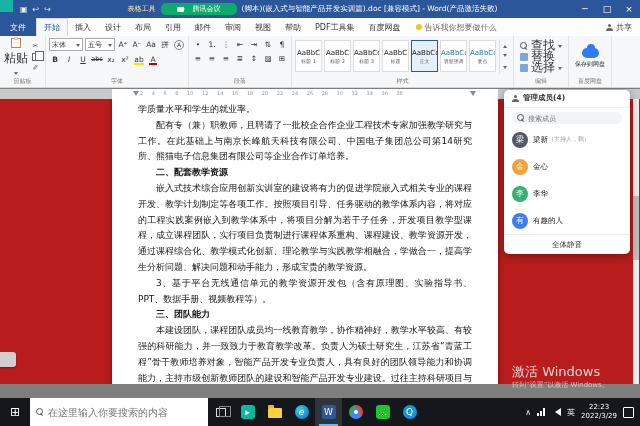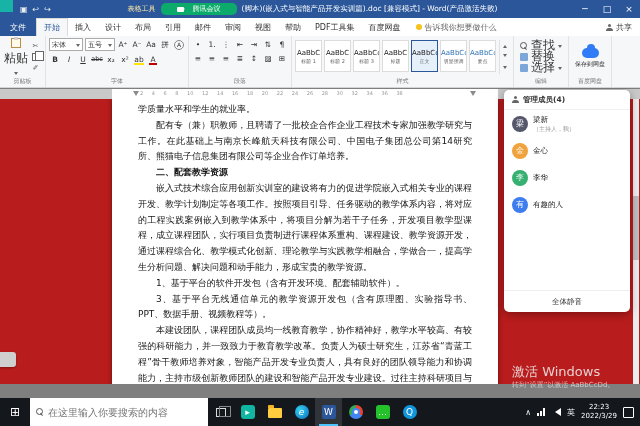--- a/index.html
+++ b/index.html
@@ -91,28 +91,28 @@
   .page{position:absolute;left:112px;top:0;width:386px;height:340px;background:#fff;box-shadow:0 0 5px rgba(0,0,0,.45);padding:3px 26px 0;}
   .page p{font-size:9px;line-height:15.8px;text-align:justify;color:#151515;}
   .p-cont{text-indent:0;}
   .p-body{text-indent:2em;}
   .p-h{text-indent:2em;font-weight:bold;}
   .p-li{text-indent:2em;}
   .vscroll{position:absolute;right:1px;top:0;bottom:0;width:6px;background:#ececec;}
   .vthumb{position:absolute;top:34%;height:64px;left:0;right:0;background:#bdbdbd;}
 
   
-  .mpanel{position:absolute;right:10px;top:90px;width:126px;height:222px;background:#fff;border-radius:5px;box-shadow:0 2px 10px rgba(0,0,0,.35);z-index:20;display:flex;flex-direction:column;}
+  .mpanel{position:absolute;right:10px;top:90px;width:126px;height:164px;background:#fff;border-radius:5px;box-shadow:0 2px 10px rgba(0,0,0,.35);z-index:20;display:flex;flex-direction:column;}
   .mp-head{height:20px;display:flex;align-items:center;gap:4px;padding:0 8px;color:#333;font-weight:bold;font-size:7.5px;border-bottom:1px solid #f0f0f0;}
   .mp-search{margin:4px 8px 2px;height:14px;background:#f2f3f5;border-radius:7px;display:flex;align-items:center;gap:3px;padding:0 5px;}
   .mp-search input{border:none;background:transparent;outline:none;width:88px;font-size:7px;color:#666;}
   .mlist{display:flex;flex-direction:column;}
   .mrow{display:flex;align-items:center;gap:5px;padding:3px 8px;height:27px;}
   .avatar{width:16px;height:16px;border-radius:50%;color:#fff;display:flex;align-items:center;justify-content:center;font-size:8px;flex:none;}
-  .mtext{display:flex;flex-direction:column;min-width:0;}
+  .mtext{display:flex;flex-direction:row;min-width:0;}
   .mname{font-size:7.5px;color:#222;line-height:1.25;white-space:nowrap;}
   .mtag{font-size:6px;color:#999;line-height:1.2;white-space:nowrap;}
   .mp-foot{margin-top:auto;border-top:1px solid #eee;height:22px;display:flex;align-items:center;justify-content:center;color:#333;font-size:7.5px;}
 
   
   .watermark{position:absolute;left:512px;bottom:36px;z-index:6;color:rgba(240,240,240,.85);}
   .wm1{font-size:13px;line-height:1.2;}
   .wm2{font-size:7px;color:rgba(236,236,236,.7);}
 
   
@@ -355,33 +355,37 @@
     <span class="imark" style="left:133px;"></span>
     <span class="imark" style="left:470px;"></span>
   </div>
 
   <div class="docarea">
     <div class="page">
       <p class="p-cont">学质量水平和学生的就业率。</p>
       <p class="p-body">配有专（兼）职教师，且聘请了一批校企合作企业工程技术专家加强教学研究与工作。在此基础上与南京长峰航天科技有限公司、中国电子集团总公司第14研究所、熊猫电子信息集团有限公司等企业合作订单培养。</p>
       <p class="p-h">二、配套教学资源</p>
       <p class="p-body">嵌入式技术综合应用创新实训室的建设将有力的促进学院嵌入式相关专业的课程开发、教学计划制定等各项工作。按照项目引导、任务驱动的教学体系内容，将对应的工程实践案例嵌入到教学体系中，将项目分解为若干子任务，开发项目教学型课程，成立课程团队，实行项目负责制进行课程体系重构、课程建设、教学资源开发，通过课程综合化、教学模式化创新、理论教学与实践教学相融合，学做合一，提高学生分析问题、解决问题和动手能力，形成宝贵的教学资源。</p>
-      <p class="p-li">1、基于平台的软件开发包（含有开发环境、配套辅助软件）。</p>
       <p class="p-li">3、基于平台无线通信单元的教学资源开发包（含有原理图、实验指导书、PPT、数据手册、视频教程等）。</p>
+      <p class="p-h">三、团队能力</p>
       <p class="p-body">本建设团队，课程团队成员均一线教育教学，协作精神好，教学水平较高、有较强的科研能力，并一致致力于教育教学改革。负责人为硕士研究生，江苏省“青蓝工程”骨干教师培养对象，智能产品开发专业负责人，具有良好的团队领导能力和协调能力，主持市级创新教师团队的建设和智能产品开发专业建设。过往主持科研项目与教科研课改项目，具备较强的科研能力。团队教师张昆为硕士研究生，智能产品开发专业骨干教师，有多年大型企业嵌入式软硬件开发</p>
     </div>
     <div class="vscroll">
       <div class="vthumb"></div>
     </div>
   </div>
 
   <div class="mpanel">
     <div class="mp-head">
       <span class="person"></span>
       <span>管理成员(4)</span>
+    </div>
+    <div class="mp-search">
+      <span class="mag dark"></span>
+      <input placeholder="搜索成员" style="">
     </div>
     <div class="mlist">
       <div class="mrow">
         <span class="avatar" style="background-color: rgb(85, 88, 107);">梁</span>
         <span class="mtext">
           <span class="mname">梁新</span>
           <span class="mtag">（主持人，我）</span>
         </span>
       </div>
       <div class="mrow">
@@ -401,21 +405,21 @@
         <span class="mtext">
           <span class="mname">有趣的人</span>
         </span>
       </div>
     </div>
     <div class="mp-foot">全体静音</div>
   </div>
 
   <div class="watermark">
     <div class="wm1">激活 Windows</div>
-    <div class="wm2">转到“设置”以激活 AaBbCcDd。</div>
+    <div class="wm2">转到“设置”以激活 Windows。</div>
   </div>
 
   <div class="side-float"></div>
 
 
   <div class="taskbar">
     <div class="start">⊞</div>
     <div class="tsearch">
       <span class="mag dark"></span>
       <input placeholder="在这里输入你要搜索的内容" style="">

